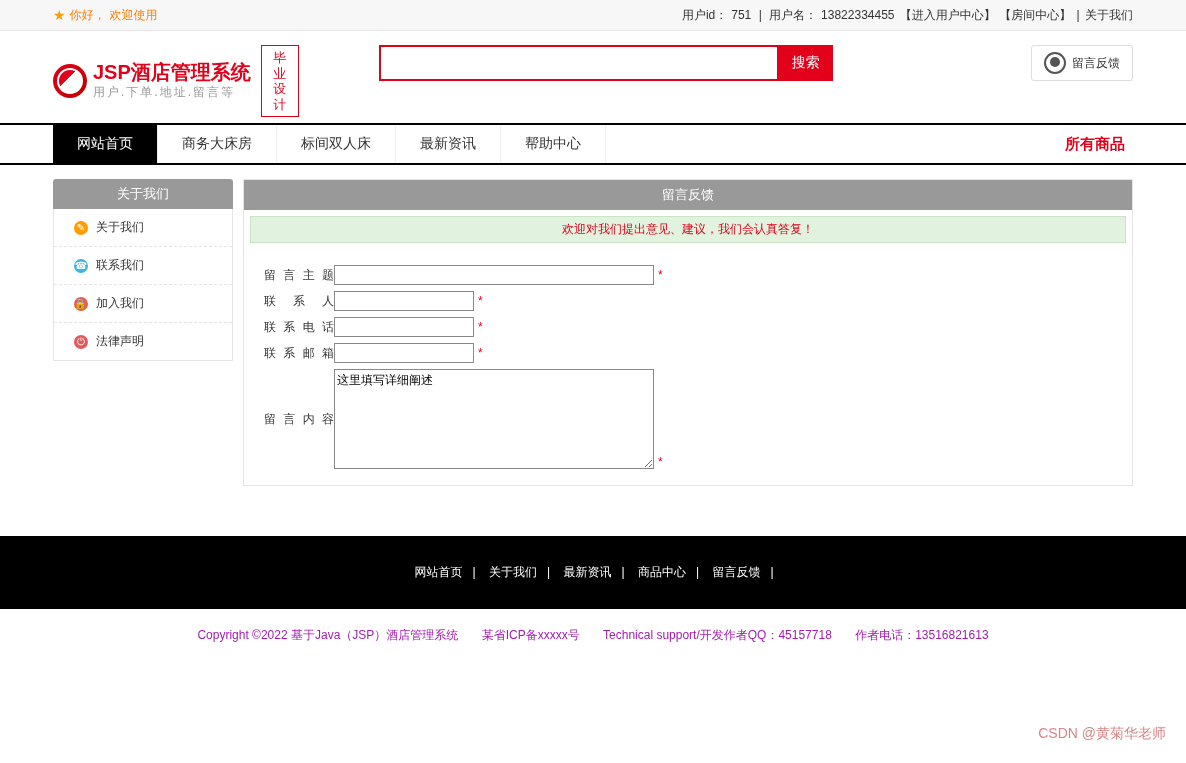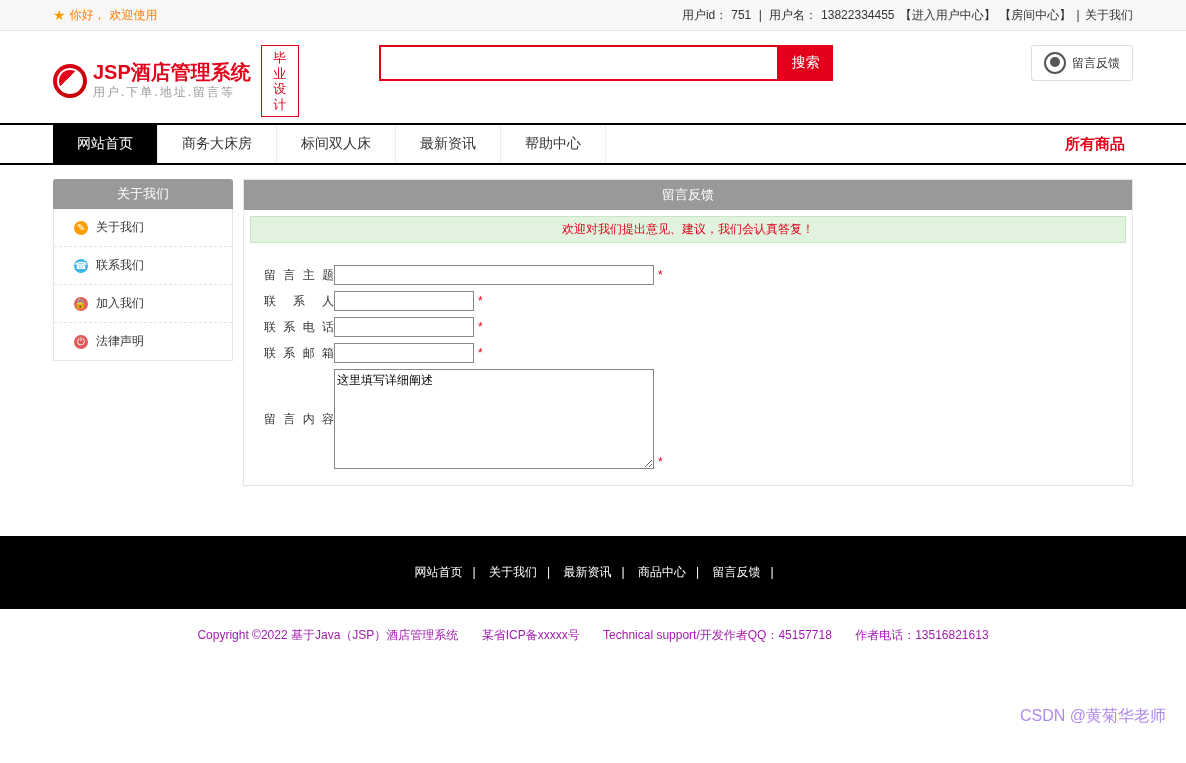--- a/index.html
+++ b/index.html
@@ -65,21 +65,21 @@
 .req { color: #e2001a; margin-left: 4px; }
 .form-row textarea { width: 320px; height: 100px; border: 1px solid #888; padding: 2px; font-family: inherit; font-size: 12px; }
 .submit-btn { border: 1px solid #888; background: #f5f5f5; padding: 2px 6px; cursor: pointer; font-size: 12px; }
 
 .footer-nav { background: #000; color: #fff; text-align: center; padding: 28px 0; }
 .footer-nav a { color: #fff; margin: 0 6px; }
 .footer-nav .sep { color: #fff; margin: 0 4px; }
 .copyright { text-align: center; padding: 18px 0; color: #a21caf; font-size: 12px; }
 .copyright span { margin: 0 10px; }
 
-.watermark { position: fixed; right: 20px; bottom: 36px; color: #6d28d9; font-size: 16px; opacity: 0.55; pointer-events: none; }
+.watermark { position: fixed; right: 20px; bottom: 20px; color: #b91c1c; font-size: 14px; opacity: 0.55; pointer-events: none; }
 </style>
 </head>
 <body>
 
 <div class="topbar">
   <div class="container topbar-inner">
     <div class="top-left">
       <span class="star">★</span>
       <span class="orange-text">你好，</span>
       <span class="orange-text">欢迎使用</span>

